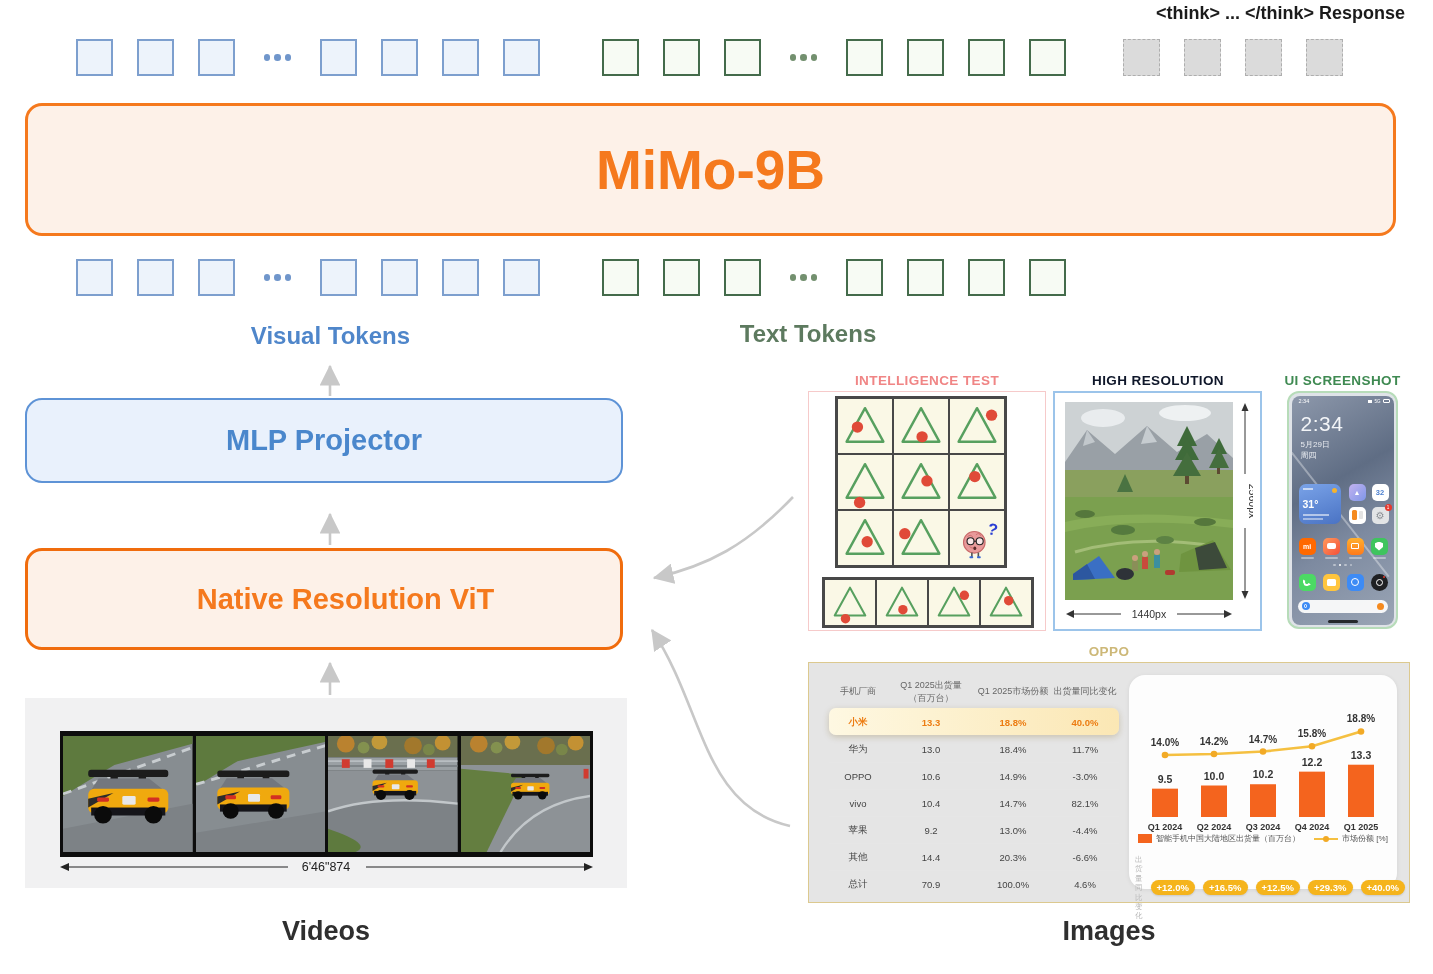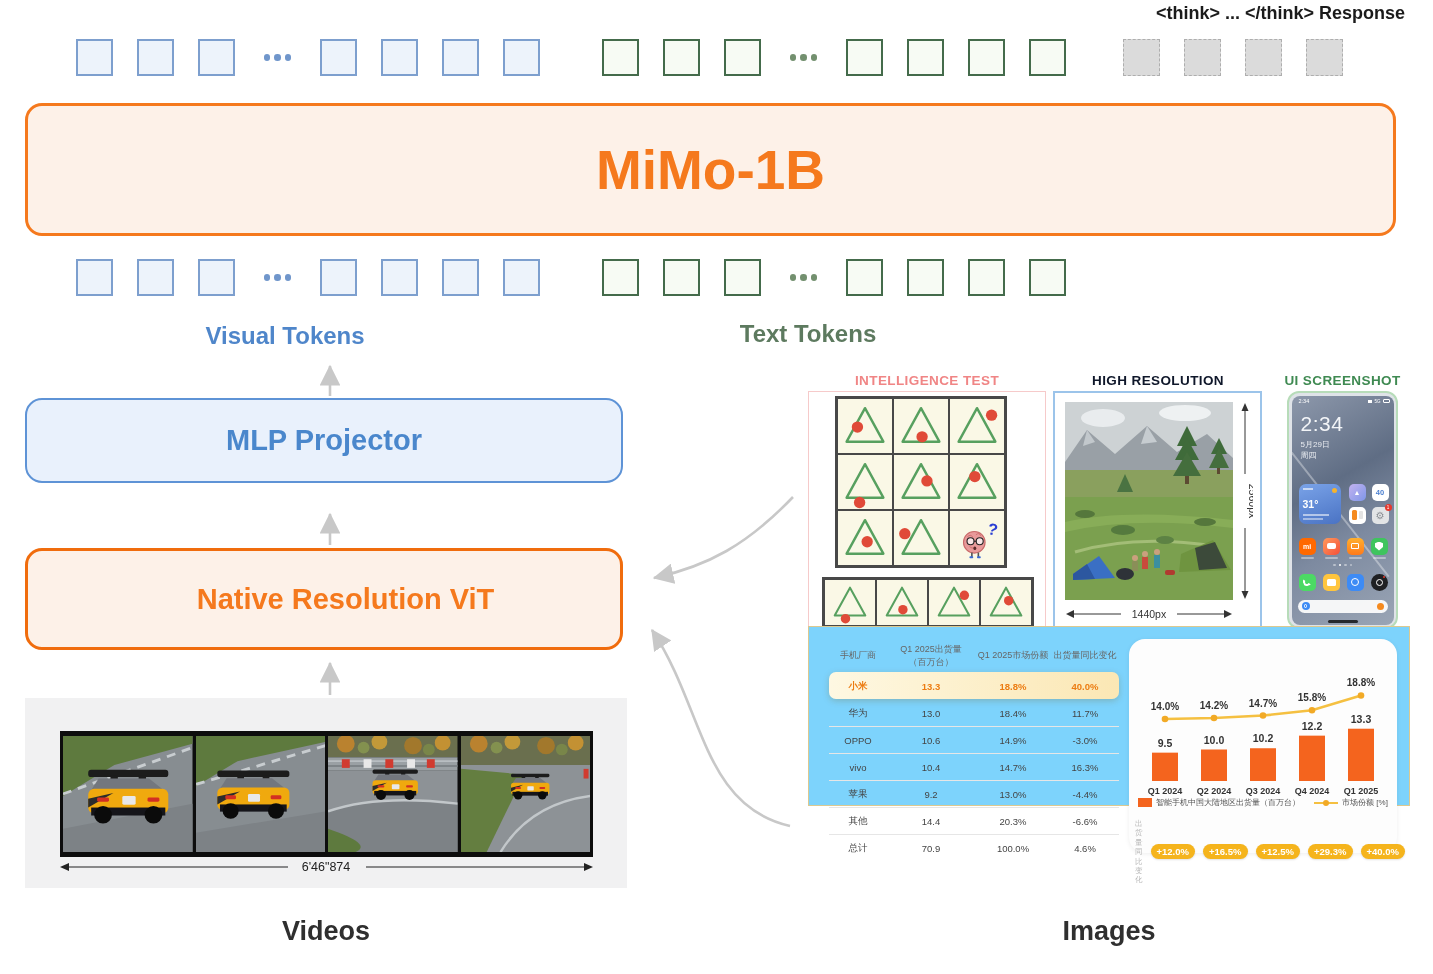--- a/index.html
+++ b/index.html
@@ -25,21 +25,21 @@
   .bigbox { position:absolute; display:flex; align-items:center; justify-content:center;
             font-weight:700; border-radius:17px; }
   #mimo-box { left:25px; top:103px; width:1371px; height:133px;
               background:#fdf1e8; border:3px solid #f5791d; color:#f5791d; font-size:55px; }
   #mlp-box  { left:25px; top:398px; width:598px; height:85px;
               background:#e9f1fc; border:2.5px solid #5e93d6; color:#4a87cc; font-size:29px; }
   #vit-box  { left:25px; top:548px; width:598px; height:102px;
               background:#fdf1e8; border:3px solid #f06c0d; color:#f5791d; font-size:29px;padding-left:43px; }
 
   .tok-label { position:absolute; font-size:24px; font-weight:700; text-align:center; }
-  #visual-tokens-label { left:160px; top:322px; width:250px; color:#4f86ca; }
+  #visual-tokens-label { left:160px; top:322px; width:250px; color:#4f86ca;text-align:right; }
   #text-tokens-label   { left:688px; top:320px; width:240px; color:#5d7a5f; }
 
   #think-label { position:absolute; right:28px; top:3px; font-size:18px; font-weight:600; color:#1b1b1b; }
 
   .caption { position:absolute; font-size:27px; font-weight:700; color:#2f2f2f; text-align:center; }
   #videos-caption { left:25px;  width:602px; top:916px; }
   #images-caption { left:808px; width:602px; top:916px; }
 
   
   #videos-panel { left:25px; top:698px; width:602px; height:190px; background:#f1f1f2; }
@@ -59,21 +59,21 @@
   #it-grid { position:absolute; left:26px; top:4px; display:grid; grid-template-columns:repeat(3,56px);
              grid-template-rows:repeat(3,56px); border:2px solid #484848; }
   #it-grid .cell { border:1px solid #484848; background:#faf8e6; }
   #it-options { position:absolute; left:13px; top:185px; display:grid; grid-template-columns:repeat(4,52px);
                 grid-template-rows:47px; border:2px solid #484848; }
   #it-options .cell { border:1px solid #484848; background:#faf8e6; }
   .cell svg { display:block; width:100%; height:100%; }
 
   #hr-panel { left:1053px; top:391px; width:209px; height:240px; background:#fff; border:2px solid #9cc4ea; }
 
-  #chart-panel { left:808px; top:626px; width:602px; height:180px; background:#7dd3fc; border:1.5px solid #dcc98f; }
+  #chart-panel { left:808px; top:662px; width:602px; height:241px; background:#e5e5e5; border:1.5px solid #dcc98f; }
 
   
   #ship-table { position:absolute; left:20px; top:12px; width:290px; font-size:9.5px; color:#444; }
   .trow { display:grid; grid-template-columns:58px 88px 76px 68px; align-items:center; text-align:center;
           height:27px; border-top:1px solid #e6e6e6; }
   .trow:first-child { border-top:none; height:33px; color:#666; font-size:9px; }
   .trow.hl { background:linear-gradient(90deg,#fef8e2,#fbe7b4); color:#ec7c12; font-weight:700;
              border-radius:7px; border-top-color:transparent; box-shadow:0 2px 6px rgba(120,90,20,.25);
              position:relative; z-index:2; }
   .trow.hl + .trow { border-top-color:transparent; }
@@ -176,21 +176,21 @@
       </div>
       <div class="tokgroup" style="left: 1123px; top: 39px;">
         <div class="tok resp"></div>
         <div class="tok resp"></div>
         <div class="tok resp"></div>
         <div class="tok resp"></div>
       </div>
     </div>
 
   <div class="bigbox" id="mimo-box">
-    <span>MiMo-1B</span>
+    <span>MiMo-9B</span>
   </div>
   <div class="bigbox" id="mlp-box">
     <span>MLP Projector</span>
   </div>
   <div class="bigbox" id="vit-box">
     <span>Native Resolution ViT</span>
   </div>
 
   <div class="tok-label" id="visual-tokens-label">Visual Tokens</div>
   <div class="tok-label" id="text-tokens-label">Text Tokens</div>
@@ -489,21 +489,21 @@
         <span class="abs" style="left:4px; top:4px; width:10px; height:2px; background:rgba(255,255,255,.6);"></span>
         <span class="abs" style="right:4px; top:4px; width:5px; height:5px; border-radius:50%; background:#f5b32e;"></span>
         <span class="abs" style="left:4px; top:14px; font-size:10.5px; font-weight:700; color:#fff;">31°</span>
         <span class="abs" style="left:4px; bottom:8px; width:26px; height:2px; background:rgba(255,255,255,.55);"></span>
         <span class="abs" style="left:4px; bottom:4px; width:20px; height:2px; background:rgba(255,255,255,.45);"></span>
       </div>
       <div class="ph-icon" style="left:57px; top:88px; background:linear-gradient(135deg,#c3b2f0,#7e96e8);">
         <span style="color:#fff; font-size:7px;">▲</span>
       </div>
       <div class="ph-icon" style="left:80px; top:88px; background:#fff; color:#4a7fd0; font-size:7.5px; font-weight:700;">
-        <span>40</span>
+        <span>32</span>
       </div>
       <div class="ph-icon" style="left:57px; top:111px; background:#fff;">
         <span style="width:5px; height:10px; background:#f58a1f; border-radius:1.5px; margin-right:2px;"></span>
         <span style="width:4px; height:8px; background:#e3e3e3; border-radius:1px;"></span>
       </div>
       <div class="ph-icon" style="left:80px; top:111px; background:#e2e4e6;">
         <span style="color:#8a8f94; font-size:10px;">⚙</span>
         <span class="abs" style="right:-3px; top:-3px; width:7px; height:7px; border-radius:50%; background:#e6392e;
               color:#fff; font-size:4.5px; display:flex; align-items:center; justify-content:center;">1</span>
       </div>
@@ -588,21 +588,21 @@
         <div class="trow">
           <div>OPPO</div>
           <div>10.6</div>
           <div>14.9%</div>
           <div>-3.0%</div>
         </div>
         <div class="trow">
           <div>vivo</div>
           <div>10.4</div>
           <div>14.7%</div>
-          <div>16.3%</div>
+          <div>82.1%</div>
         </div>
         <div class="trow">
           <div>苹果</div>
           <div>9.2</div>
           <div>13.0%</div>
           <div>-4.4%</div>
         </div>
         <div class="trow">
           <div>其他</div>
           <div>14.4</div>

